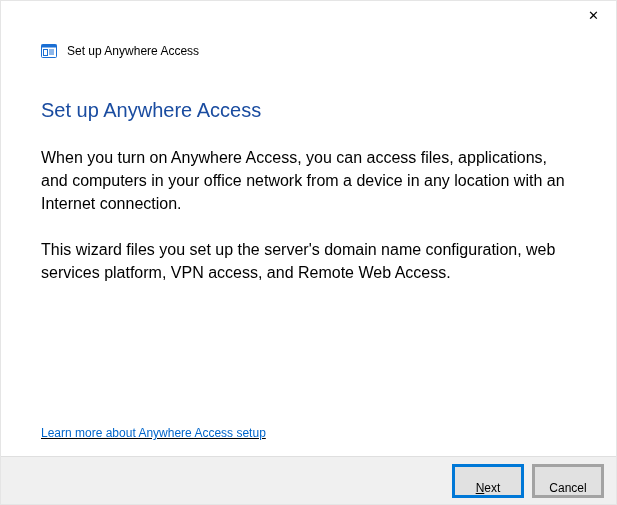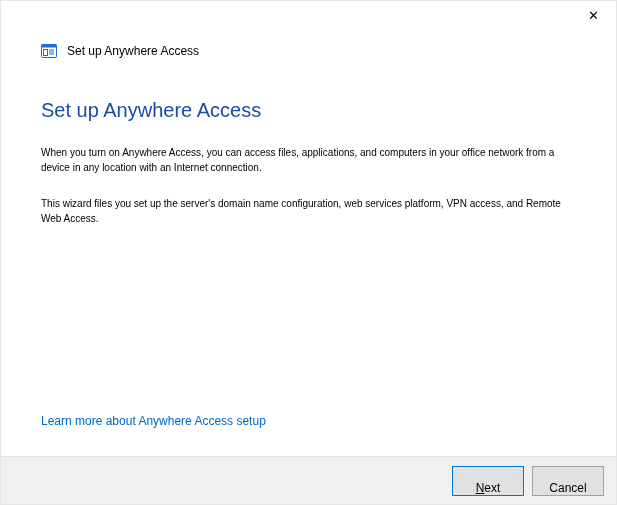--- a/index.html
+++ b/index.html
@@ -64,29 +64,30 @@
       display: flex;
       flex-direction: column;
     }
     .main-heading {
       font-size: 20px;
       font-weight: 400;
       color: #1a4ca0;
       margin-bottom: 24px;
     }
     .body-text {
-      font-size: 10px;
+      font-size: 16px;
       color: #000;
       line-height: 1.45;
       margin-bottom: 22px;
       max-width: 540px;
     }
     .link-row {
       margin-top: auto;
-      padding-bottom: 28px;
+      padding-bottom: 16px;
+      text-decoration: underline;
     }
     .learn-link {
       color: #0066cc;
       font-size: 12px;
       text-decoration: none;
       cursor: pointer;
     }
     .footer {
       background: #f0f0f0;
       border-top: 1px solid #dfdfdf;
@@ -94,21 +95,21 @@
       display: flex;
       align-items: center;
       justify-content: flex-end;
       padding: 0 12px;
       gap: 8px;
     }
     .btn {
       min-width: 72px;
       height: 23px;
       background: #e1e1e1;
-      border: 1px solid #a3a3a3;
+      border: 3px solid #a3a3a3;
       font-size: 12px;
       font-family: inherit;
       cursor: pointer;
       padding: 14px 12px;
     }
     .btn-default {
       border-color: #0078d7;
     }
     .access-key {
       text-decoration: underline;

